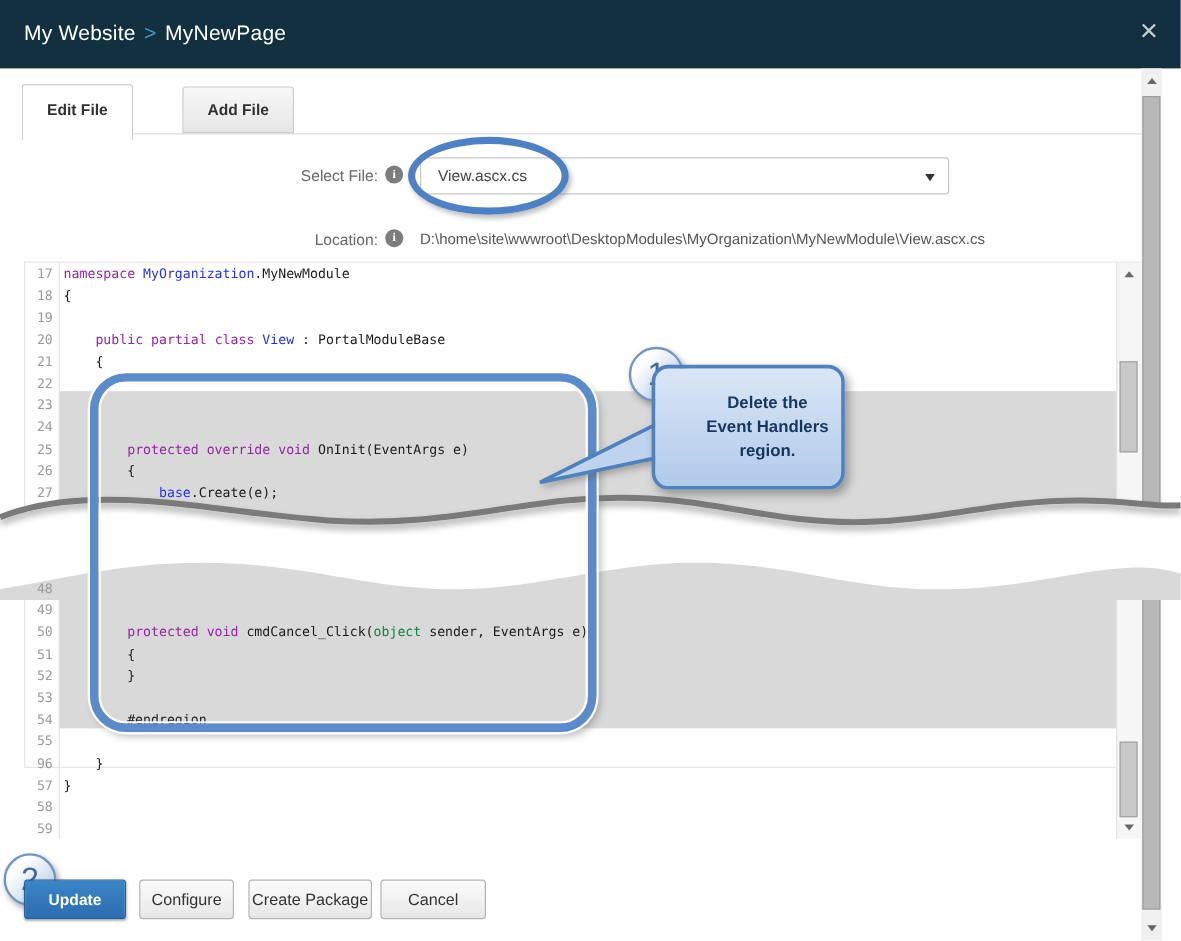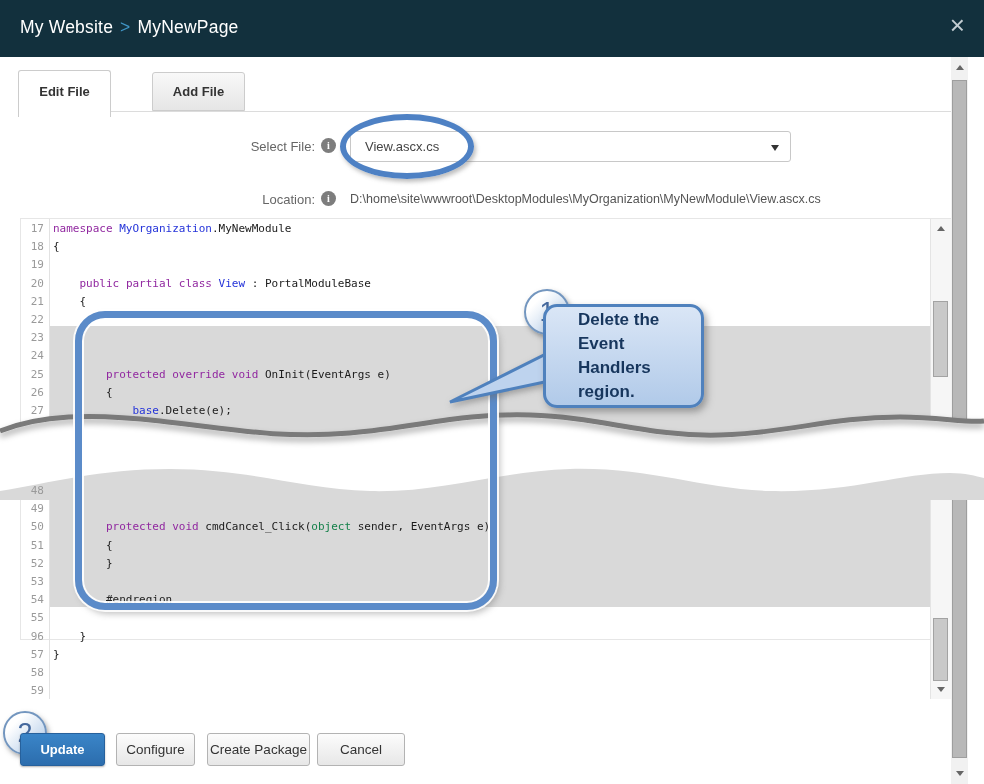--- a/index.html
+++ b/index.html
@@ -61,21 +61,21 @@
   .ms-thumb{position:absolute;left:1px;top:23px;width:15px;height:678px;background:#b8b8b8;border:1px solid #9e9e9e;box-sizing:border-box;cursor:pointer;}
   
   .tear{position:absolute;left:0;top:405px;width:984px;height:95px;z-index:20;pointer-events:none;}
   
   .region-box{position:absolute;left:75px;top:311px;width:422px;height:299px;border:7px solid #5b8bc9;border-radius:30px;
     box-sizing:border-box;z-index:30;
     box-shadow:0 0 0 2px rgba(255,255,255,.9), inset 0 0 0 2px rgba(255,255,255,.9), 3px 4px 6px rgba(120,120,120,.45);}
   .callout{position:absolute;left:543px;top:304px;width:161px;height:104px;background:linear-gradient(#dae6f6,#b1cae9);
     border:3px solid #4f81bd;border-radius:14px;box-sizing:border-box;z-index:40;
     box-shadow:3px 4px 7px rgba(90,90,90,.5);display:flex;flex-direction:column;justify-content:center;}
-  .callout div{font-size:17px;font-weight:700;color:#17365d;line-height:1.42;padding-left:32px;}
+  .callout div{text-align:center;font-size:14px;font-weight:700;color:#17365d;line-height:1.42;padding-left:32px;}
   .callout-tail{position:absolute;left:448px;top:346px;z-index:39;filter:drop-shadow(2px 3px 3px rgba(100,100,100,.5));}
   .step-badge{position:absolute;border-radius:50%;background:linear-gradient(135deg,#ffffff 25%,#a9c5e5);
     border:2px solid #7396bf;color:#44689d;text-align:center;box-sizing:border-box;
     box-shadow:2px 3px 5px rgba(80,80,80,.5);font-size:27px;}
   #badge1{left:524px;top:289px;width:46px;height:46px;line-height:42px;z-index:38;}
   #badge2{left:3px;top:711px;width:44px;height:44px;line-height:40px;z-index:5;}
   
   .btn{position:absolute;top:733px;height:33px;box-sizing:border-box;border-radius:3px;font-size:13px;text-align:center;line-height:31px;cursor:pointer;}
   .btn-primary{left:20px;width:85px;background:linear-gradient(#3a85c8,#2c6dad);border:1px solid #27619c;color:#fff;font-weight:700;z-index:6;box-shadow:0 1px 2px rgba(0,0,0,.3);}
   .btn-secondary{background:linear-gradient(#fcfcfc,#e7e7e7);border:1px solid #b3b3b3;color:#333;font-weight:400;font-size:13.5px;}
@@ -145,21 +145,21 @@
       <div class="crow">
         <span class="ln">25</span>
         <pre class="ct"><span class="tk-pl">        </span><span class="tk-k">protected</span><span class="tk-pl"> </span><span class="tk-k">override</span><span class="tk-pl"> </span><span class="tk-k">void</span><span class="tk-pl"> OnInit(EventArgs e)</span></pre>
       </div>
       <div class="crow">
         <span class="ln">26</span>
         <pre class="ct"><span class="tk-pl">        {</span></pre>
       </div>
       <div class="crow">
         <span class="ln">27</span>
-        <pre class="ct"><span class="tk-pl">            </span><span class="tk-b">base</span><span class="tk-pl">.Delete(e);</span></pre>
+        <pre class="ct"><span class="tk-pl">            </span><span class="tk-b">base</span><span class="tk-pl">.Create(e);</span></pre>
       </div>
     </div>
   <div class="code-block" id="code-block-b">
       <div class="crow">
         <span class="ln">48</span>
         <pre class="ct"></pre>
       </div>
       <div class="crow">
         <span class="ln">49</span>
         <pre class="ct"></pre>

